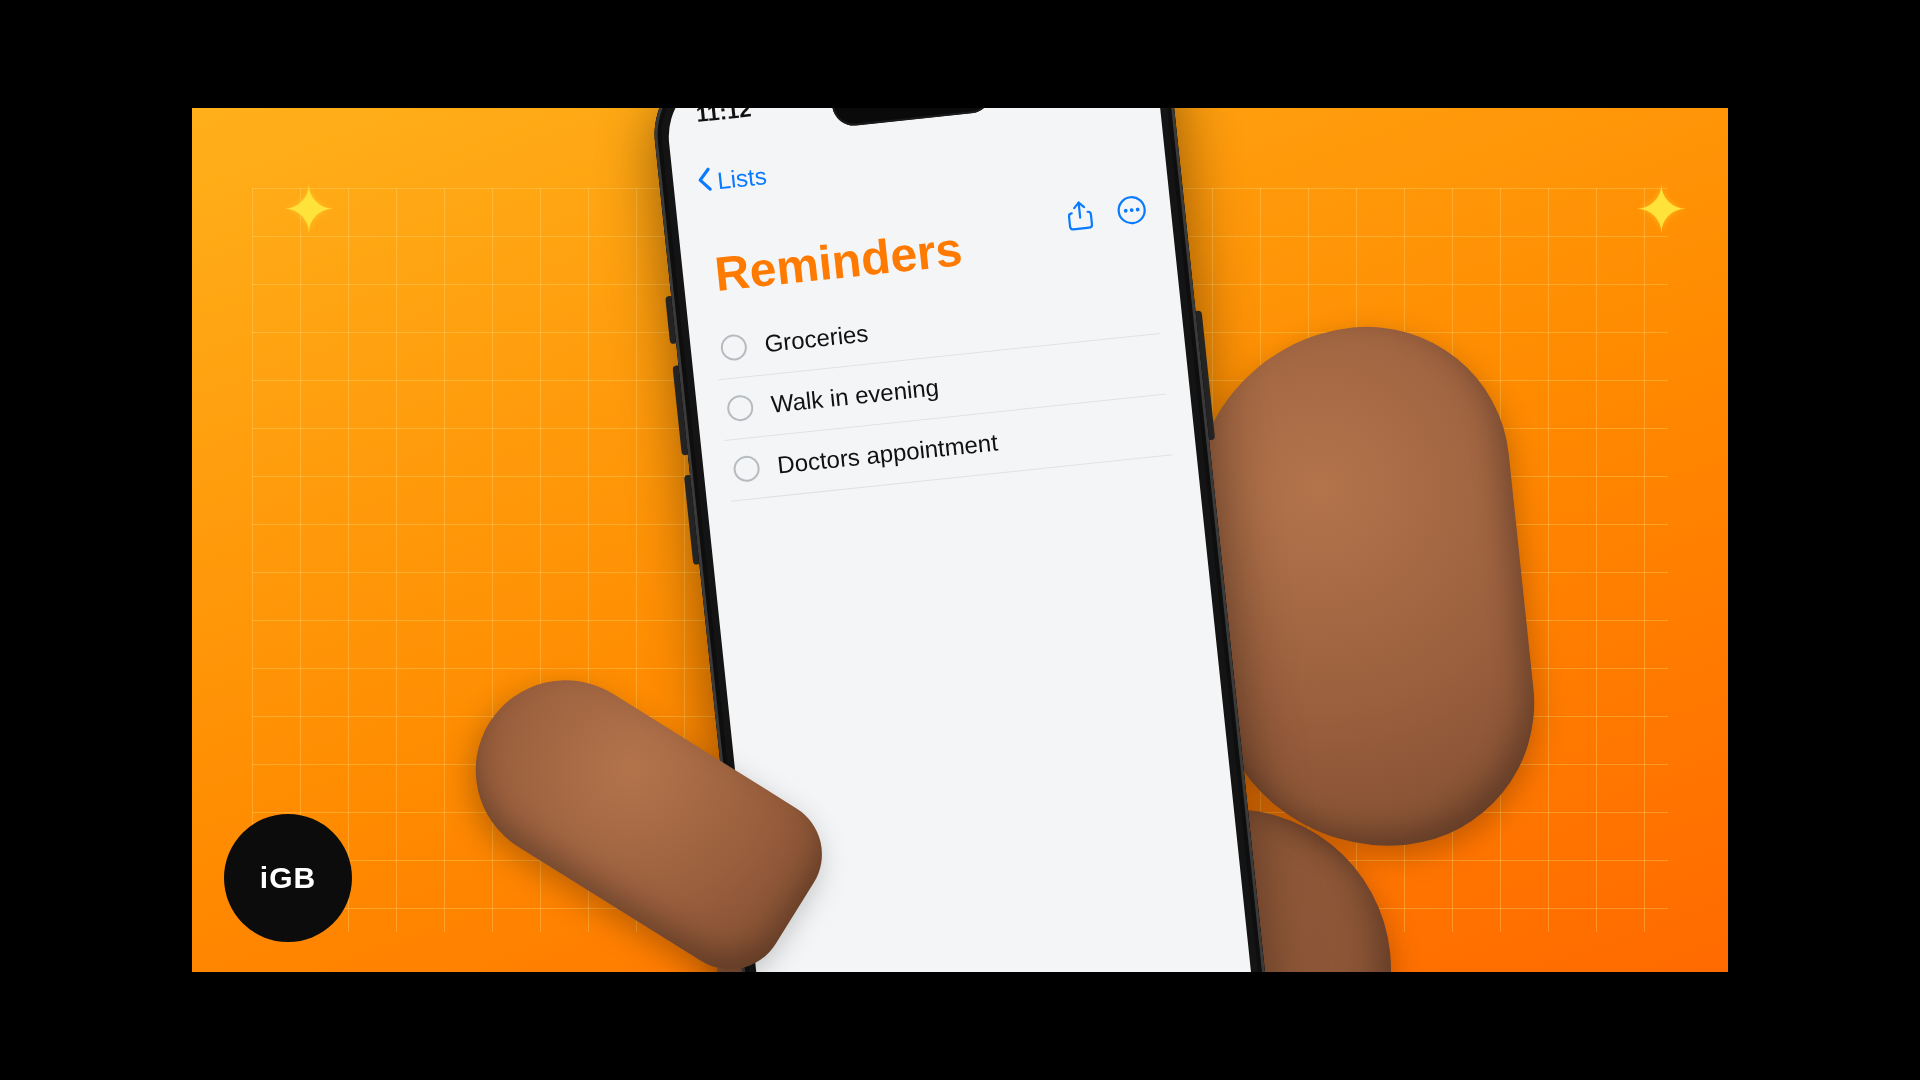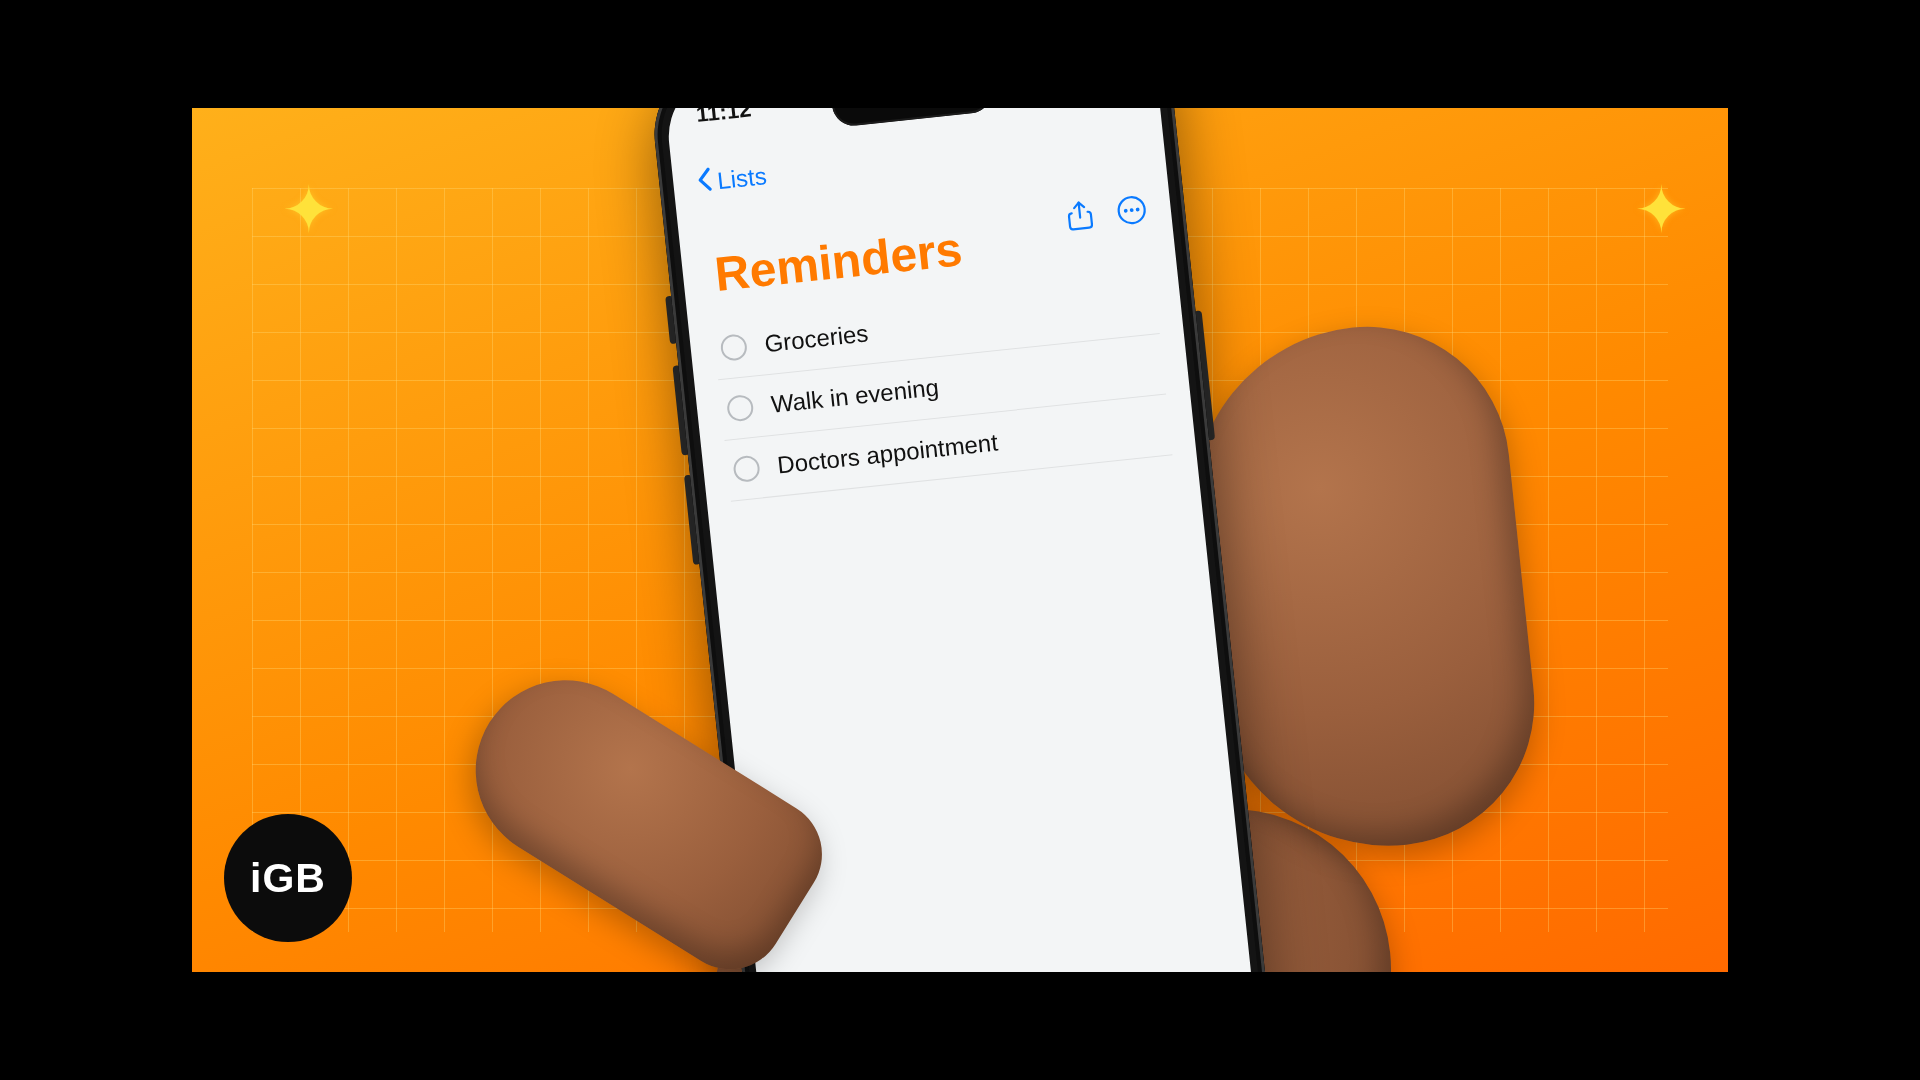--- a/index.html
+++ b/index.html
@@ -51,21 +51,21 @@
     bottom: 30px;
     width: 128px;
     height: 128px;
     border-radius: 50%;
     background: #0c0c0c;
     color: #fff;
     display: flex;
     align-items: center;
     justify-content: center;
     font-weight: 900;
-    font-size: 41px;
+    font-size: 30px;
     letter-spacing: 1px;
     font-family: "Arial Black", Arial, sans-serif;
   }
 
   
   .phone-wrap {
     position: absolute;
     left: 50%;
     top: 52%;
     transform: translate(-50%, -50%) rotate(-6deg);

